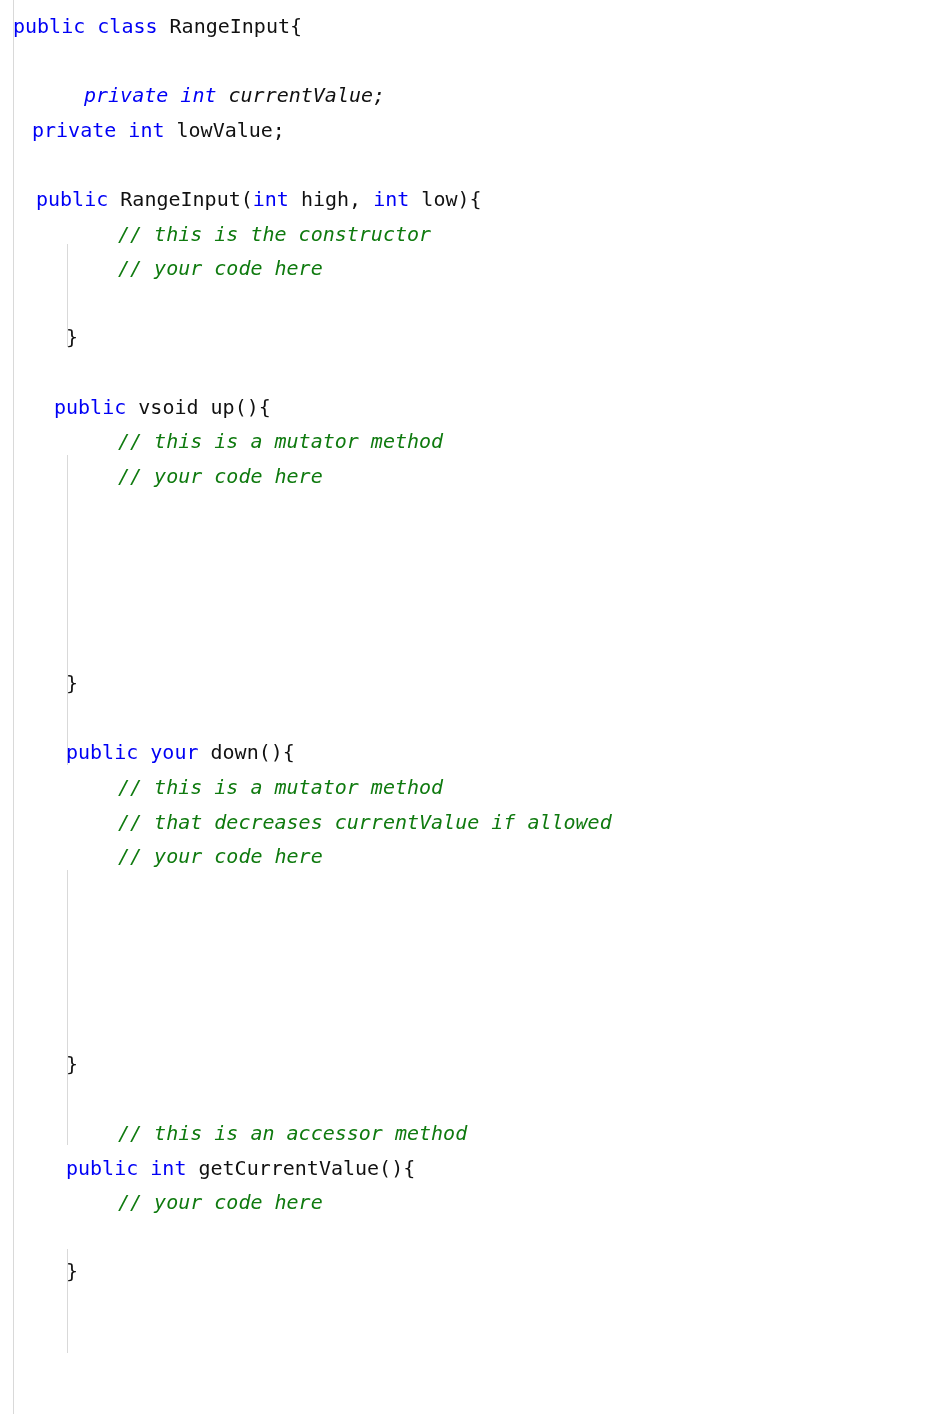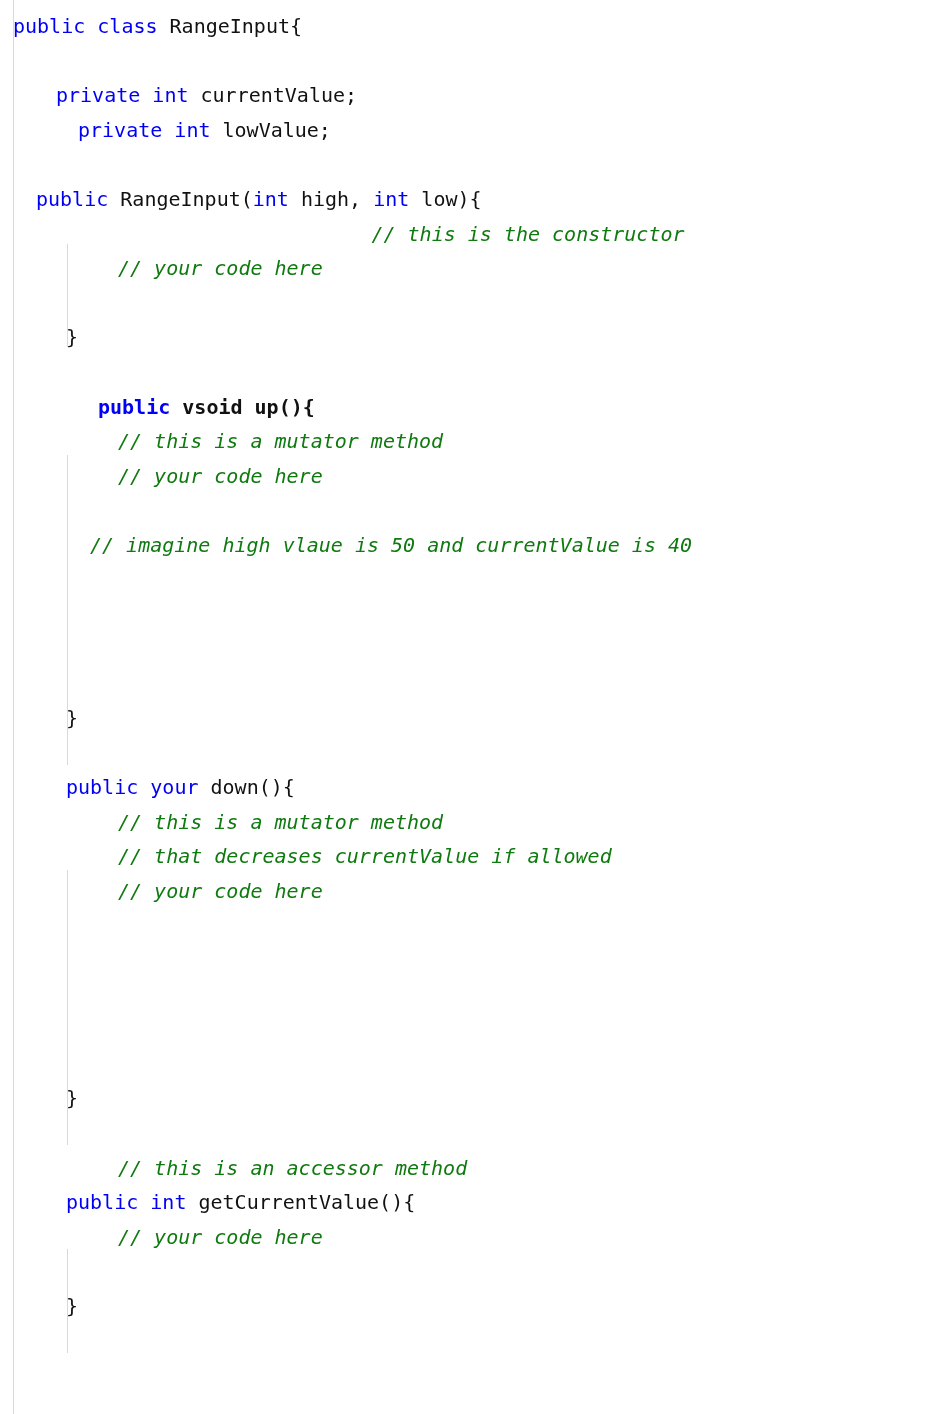--- a/index.html
+++ b/index.html
@@ -57,34 +57,33 @@
   <div class="guides">
       <div class="guide" style="left: 13px; top: 0px; height: 1414px; background: rgb(217, 217, 217);"></div>
       <div class="guide" style="left: 67px; top: 244px; height: 103px; background: rgb(217, 217, 217);"></div>
       <div class="guide" style="left: 67px; top: 455px; height: 310px; background: rgb(217, 217, 217);"></div>
       <div class="guide" style="left: 67px; top: 870px; height: 275px; background: rgb(217, 217, 217);"></div>
       <div class="guide" style="left: 67px; top: 1249px; height: 104px; background: rgb(217, 217, 217);"></div>
     </div>
   <div class="code">
       <div class="line" style="padding-left: 13px;"><span class="tok kw">public</span><span class="tok pln"> </span><span class="tok kw">class</span><span class="tok pln"> </span><span class="tok pln">RangeInput{</span></div>
       <div class="line" style="padding-left: 13px;">&nbsp;</div>
-      <div class="line" style="padding-left: 56px;"><span class="tok kw">private</span><span class="tok pln"> </span><span class="tok kw">int</span><span class="tok pln"> </span><span class="tok pln">currentValue;</span></div>
-      <div class="line" style="padding-left: 78px;"><span class="tok kw">private</span><span class="tok pln"> </span><span class="tok kw">int</span><span class="tok pln"> </span><span class="tok pln">lowValue;</span></div>
+      <div class="line" style="padding-left: 84px; font-style: italic;"><span class="tok kw">private</span><span class="tok pln"> </span><span class="tok kw">int</span><span class="tok pln"> </span><span class="tok pln">currentValue;</span></div>
+      <div class="line" style="padding-left: 32px;"><span class="tok kw">private</span><span class="tok pln"> </span><span class="tok kw">int</span><span class="tok pln"> </span><span class="tok pln">lowValue;</span></div>
       <div class="line" style="padding-left: 13px;">&nbsp;</div>
       <div class="line" style="padding-left: 36px;"><span class="tok kw">public</span><span class="tok pln"> </span><span class="tok pln">RangeInput(</span><span class="tok kw">int</span><span class="tok pln"> high, </span><span class="tok kw">int</span><span class="tok pln"> low){</span></div>
-      <div class="line" style="padding-left: 118px; text-align: center;"><span class="tok cmt">// this is the constructor</span></div>
+      <div class="line" style="padding-left: 118px;"><span class="tok cmt">// this is the constructor</span></div>
       <div class="line" style="padding-left: 118px;"><span class="tok cmt">// your code here</span></div>
       <div class="line" style="padding-left: 13px;">&nbsp;</div>
       <div class="line" style="padding-left: 66px;"><span class="tok pln">}</span></div>
       <div class="line" style="padding-left: 13px;">&nbsp;</div>
-      <div class="line" style="padding-left: 98px; font-weight: bold;"><span class="tok kw">public</span><span class="tok pln"> </span><span class="tok pln">vsoid up(){</span></div>
+      <div class="line" style="padding-left: 54px;"><span class="tok kw">public</span><span class="tok pln"> </span><span class="tok pln">vsoid up(){</span></div>
       <div class="line" style="padding-left: 118px;"><span class="tok cmt">// this is a mutator method</span></div>
       <div class="line" style="padding-left: 118px;"><span class="tok cmt">// your code here</span></div>
       <div class="line" style="padding-left: 13px;">&nbsp;</div>
-      <div class="line" style="padding-left: 90px;"><span class="tok cmt">// imagine high vlaue is 50 and currentValue is 40</span></div>
       <div class="line" style="padding-left: 13px;">&nbsp;</div>
       <div class="line" style="padding-left: 13px;">&nbsp;</div>
       <div class="line" style="padding-left: 13px;">&nbsp;</div>
       <div class="line" style="padding-left: 13px;">&nbsp;</div>
       <div class="line" style="padding-left: 66px;"><span class="tok pln">}</span></div>
       <div class="line" style="padding-left: 13px;">&nbsp;</div>
       <div class="line" style="padding-left: 66px;"><span class="tok kw">public</span><span class="tok pln"> </span><span class="tok kw">your</span><span class="tok pln"> </span><span class="tok pln">down(){</span></div>
       <div class="line" style="padding-left: 118px;"><span class="tok cmt">// this is a mutator method</span></div>
       <div class="line" style="padding-left: 118px;"><span class="tok cmt">// that decreases currentValue if allowed</span></div>
       <div class="line" style="padding-left: 118px;"><span class="tok cmt">// your code here</span></div>

